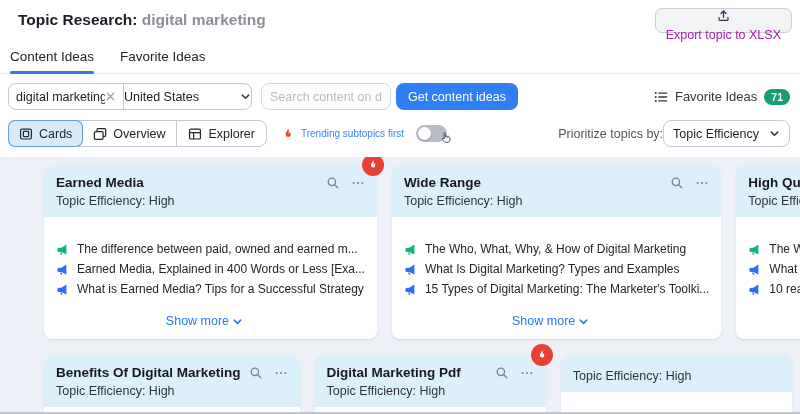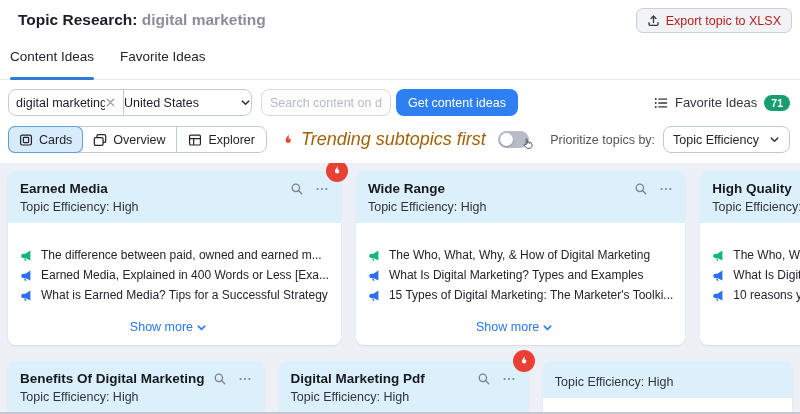--- a/index.html
+++ b/index.html
@@ -11,27 +11,27 @@
   }
   .app { width:800px; height:414px; display:flex; flex-direction:column; overflow:hidden; }
 
   
   .hdr { display:flex; align-items:flex-start; justify-content:space-between; padding:8px 8px 0 18px; }
   .hdr-title { font-size:15.5px; font-weight:700; padding-top:3px; }
   .hdr-title .q { color:#8b8e98; font-weight:700; }
   .btn-export {
     display:inline-flex; align-items:center; gap:6px; height:25px; padding:0 10px;
     background:#f2f3f5; border:1px solid #c9cfd8; border-radius:7px;
-    font-size:12.5px; color:#b91c1c; cursor:pointer; font-family:inherit;
+    font-size:12.5px; color:#a21caf; cursor:pointer; font-family:inherit;flex-direction:column;
   }
   .btn-export svg { display:block; }
 
   
   .tabs { display:flex; gap:26px; padding:0 0 0 10px; margin-top:16px; border-bottom:1px solid #e8eaee; }
-  .tab { font-size:13.5px; color:#23252e; padding-bottom:15px; position:relative; cursor:pointer; }
+  .tab { font-size:13.5px; color:#23252e; padding-bottom:9px; position:relative; cursor:pointer; }
   .tab.active::after { content:""; position:absolute; left:0; right:0; bottom:-1px; height:3px; background:#2f7cd8; border-radius:2px; }
 
   
   .tb1 { display:flex; align-items:center; padding:0 10px 0 8px; margin-top:9px; height:27px; }
   .query-group { display:flex; height:27px; border:1px solid #c3c9d2; border-radius:8px; overflow:hidden; background:#fff; }
   .kw-wrap { display:flex; align-items:center; width:114px; padding:0 7px; }
   .kw-wrap input { border:0; outline:0; width:100%; font-size:12.5px; color:#1b1d27; font-family:inherit; background:transparent; }
   .kw-clear { flex:0 0 auto; display:flex; cursor:pointer; }
   .country { display:flex; align-items:center; justify-content:space-between; width:128px; padding:0 0; border-left:1px solid #c3c9d2; font-size:12.5px; cursor:pointer; }
   .inp-domain { margin-left:9px; width:130px; height:27px; border:1px solid #d6dade; border-radius:8px; padding:0 8px; font-size:12.5px; font-family:inherit; color:#1b1d27; background:#fdfdfe; }
@@ -42,31 +42,31 @@
   .fav-badge { background:#169e71; color:#fff; font-size:10.5px; font-weight:700; padding:2px 7px; border-radius:9px; }
 
   
   .tb2 { display:flex; align-items:center; padding:0 10px 0 8px; margin-top:10px; height:27px; }
   .seg { display:flex; height:27px; border:1px solid #c3c9d2; border-radius:8px; background:#fff; }
   .seg-item { display:flex; align-items:center; gap:6px; padding:0 11px; font-size:12.5px; color:#23252e; cursor:pointer; border-right:1px solid #c3c9d2; }
   .seg-item:last-child { border-right:0; }
   .seg-item.active { background:#d7ebfa; box-shadow:inset 0 0 0 1px #639dd6; border-radius:7px; margin:-1px; border-right:0; height:27px; }
   .seg-item svg { display:block; }
   .trend { display:flex; align-items:center; gap:6px; margin-left:14px; }
-  .trend .lbl { font-size:18px; color:#a16207;font-style:italic; }
+  .trend .lbl { font-size:10px; color:#3b82f6; }
   .toggle { position:relative; width:31px; height:17px; margin-left:6px; border-radius:9px; background:#b8bcc6; cursor:pointer; }
   .toggle .knob { position:absolute; left:2px; top:2px; width:13px; height:13px; border-radius:50%; background:#fff; box-shadow:0 1px 2px rgba(0,0,0,.25); }
   .toggle .cursor { position:absolute; right:-5px; bottom:-7px; }
-  .prio { margin-left:auto; display:flex; align-items:center; gap:8px;text-align:center; }
+  .prio { margin-left:auto; display:flex; align-items:center; gap:0;text-align:center; }
   .prio .lbl { font-size:12.5px; color:#50545c; }
   .prio-select { display:flex; align-items:center; gap:10px; height:27px; padding:0 9px; border:1px solid #c3c9d2; border-radius:8px; font-size:12.5px; color:#23252e; background:#fff; cursor:pointer; }
 
   
   .cards-area { margin-top:10px; background:#edf1f7; height:268px; overflow:hidden; padding:8px 8px 0 8px; }
-  .row { display:grid; grid-template-columns:repeat(3,1fr); gap:15px; }
+  .row { display:grid; grid-template-columns:repeat(3,1fr); gap:15px;margin-left:36px; }
   .row + .row { margin-top:16px; }
   .card { position:relative; background:#fff; border-radius:8px; box-shadow:0 1px 2px rgba(16,24,40,.1); }
   .row1 .card { height:174px; }
   .row2 .card { height:120px; }
   .card-head { background:#dcf0fb; border-radius:8px 8px 0 0; padding:10px 12px 9px; }
   .card-head-top { display:flex; align-items:center; }
   .card-title { font-size:13.5px; font-weight:700; color:#17191f; flex:1 1 auto; min-width:0; white-space:nowrap; overflow:hidden; }
   .card-icons { display:flex; align-items:center; gap:11px; margin-left:8px; }
   .card-icons .ic { cursor:pointer; display:flex; }
   .card-eff { margin-top:4px; font-size:12.5px; color:#30333b; }

